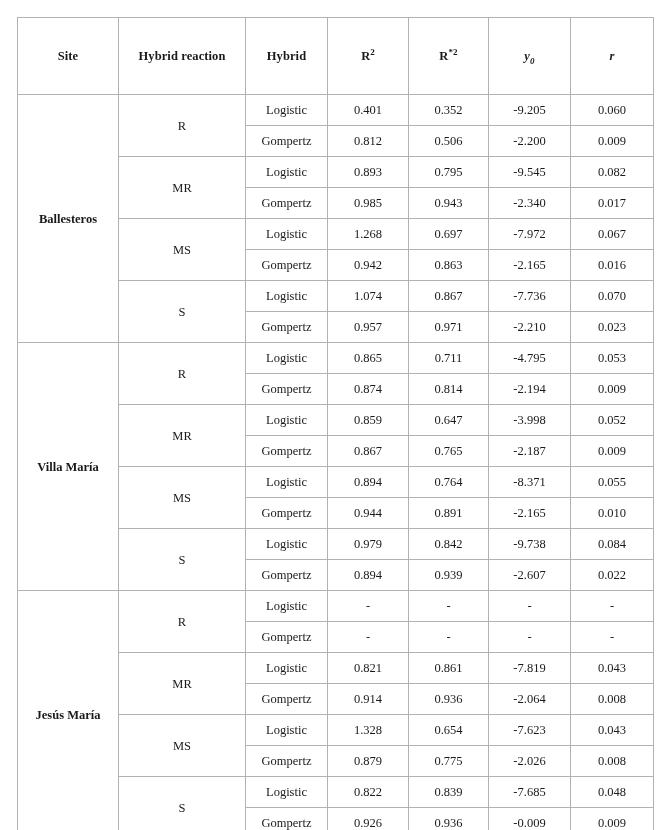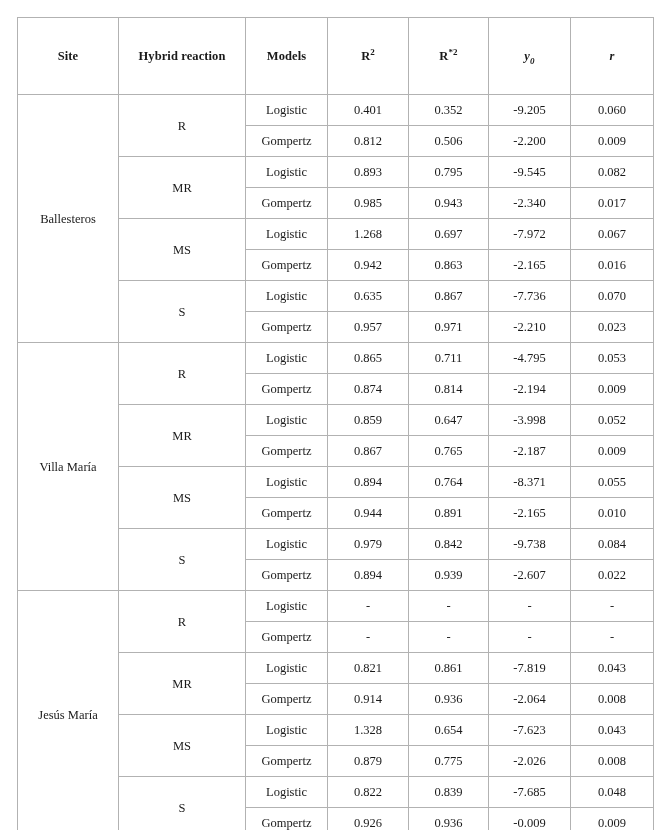--- a/index.html
+++ b/index.html
@@ -71,21 +71,21 @@
     font-style: italic;
     font-weight: bold;
   }
 
   
   tbody td {
     height: 30px;
     line-height: 30px;
   }
   td.site-cell {
-    font-weight: normal;
+    font-weight: bold;
     font-size: 13px;
   }
   td.reaction-cell {
     font-size: 13px;
   }
   td.model-cell {
     font-size: 12.5px;
     font-family: Liberation Serif, serif;
   }
   td.num-cell {
@@ -108,21 +108,21 @@
       <col class="c-models">
       <col class="c-r2">
       <col class="c-rstar2">
       <col class="c-y0">
       <col class="c-r">
     </colgroup>
     <thead>
       <tr>
           <th>Site</th>
           <th>Hybrid reaction</th>
-          <th>Models</th>
+          <th>Hybrid</th>
           <th><span class="">R</span><span class="sup">2</span></th>
           <th><span class="">R</span><span class="sup">*2</span></th>
           <th><span class="ital">y</span><span class="sub">0</span></th>
           <th><span class="ital">r</span></th>
         </tr>
     </thead>
     <tbody>
         <tr>
           <td class="site-cell" rowspan="8">Ballesteros</td>
           <td class="reaction-cell" rowspan="2">R</td>
@@ -165,21 +165,21 @@
         <tr>
           <td class="model-cell">Gompertz</td>
           <td class="num-cell">0.942</td>
           <td class="num-cell">0.863</td>
           <td class="num-cell">-2.165</td>
           <td class="num-cell">0.016</td>
         </tr>
         <tr>
           <td class="reaction-cell" rowspan="2">S</td>
           <td class="model-cell">Logistic</td>
-          <td class="num-cell">0.635</td>
+          <td class="num-cell">1.074</td>
           <td class="num-cell">0.867</td>
           <td class="num-cell">-7.736</td>
           <td class="num-cell">0.070</td>
         </tr>
         <tr>
           <td class="model-cell">Gompertz</td>
           <td class="num-cell">0.957</td>
           <td class="num-cell">0.971</td>
           <td class="num-cell">-2.210</td>
           <td class="num-cell">0.023</td>

